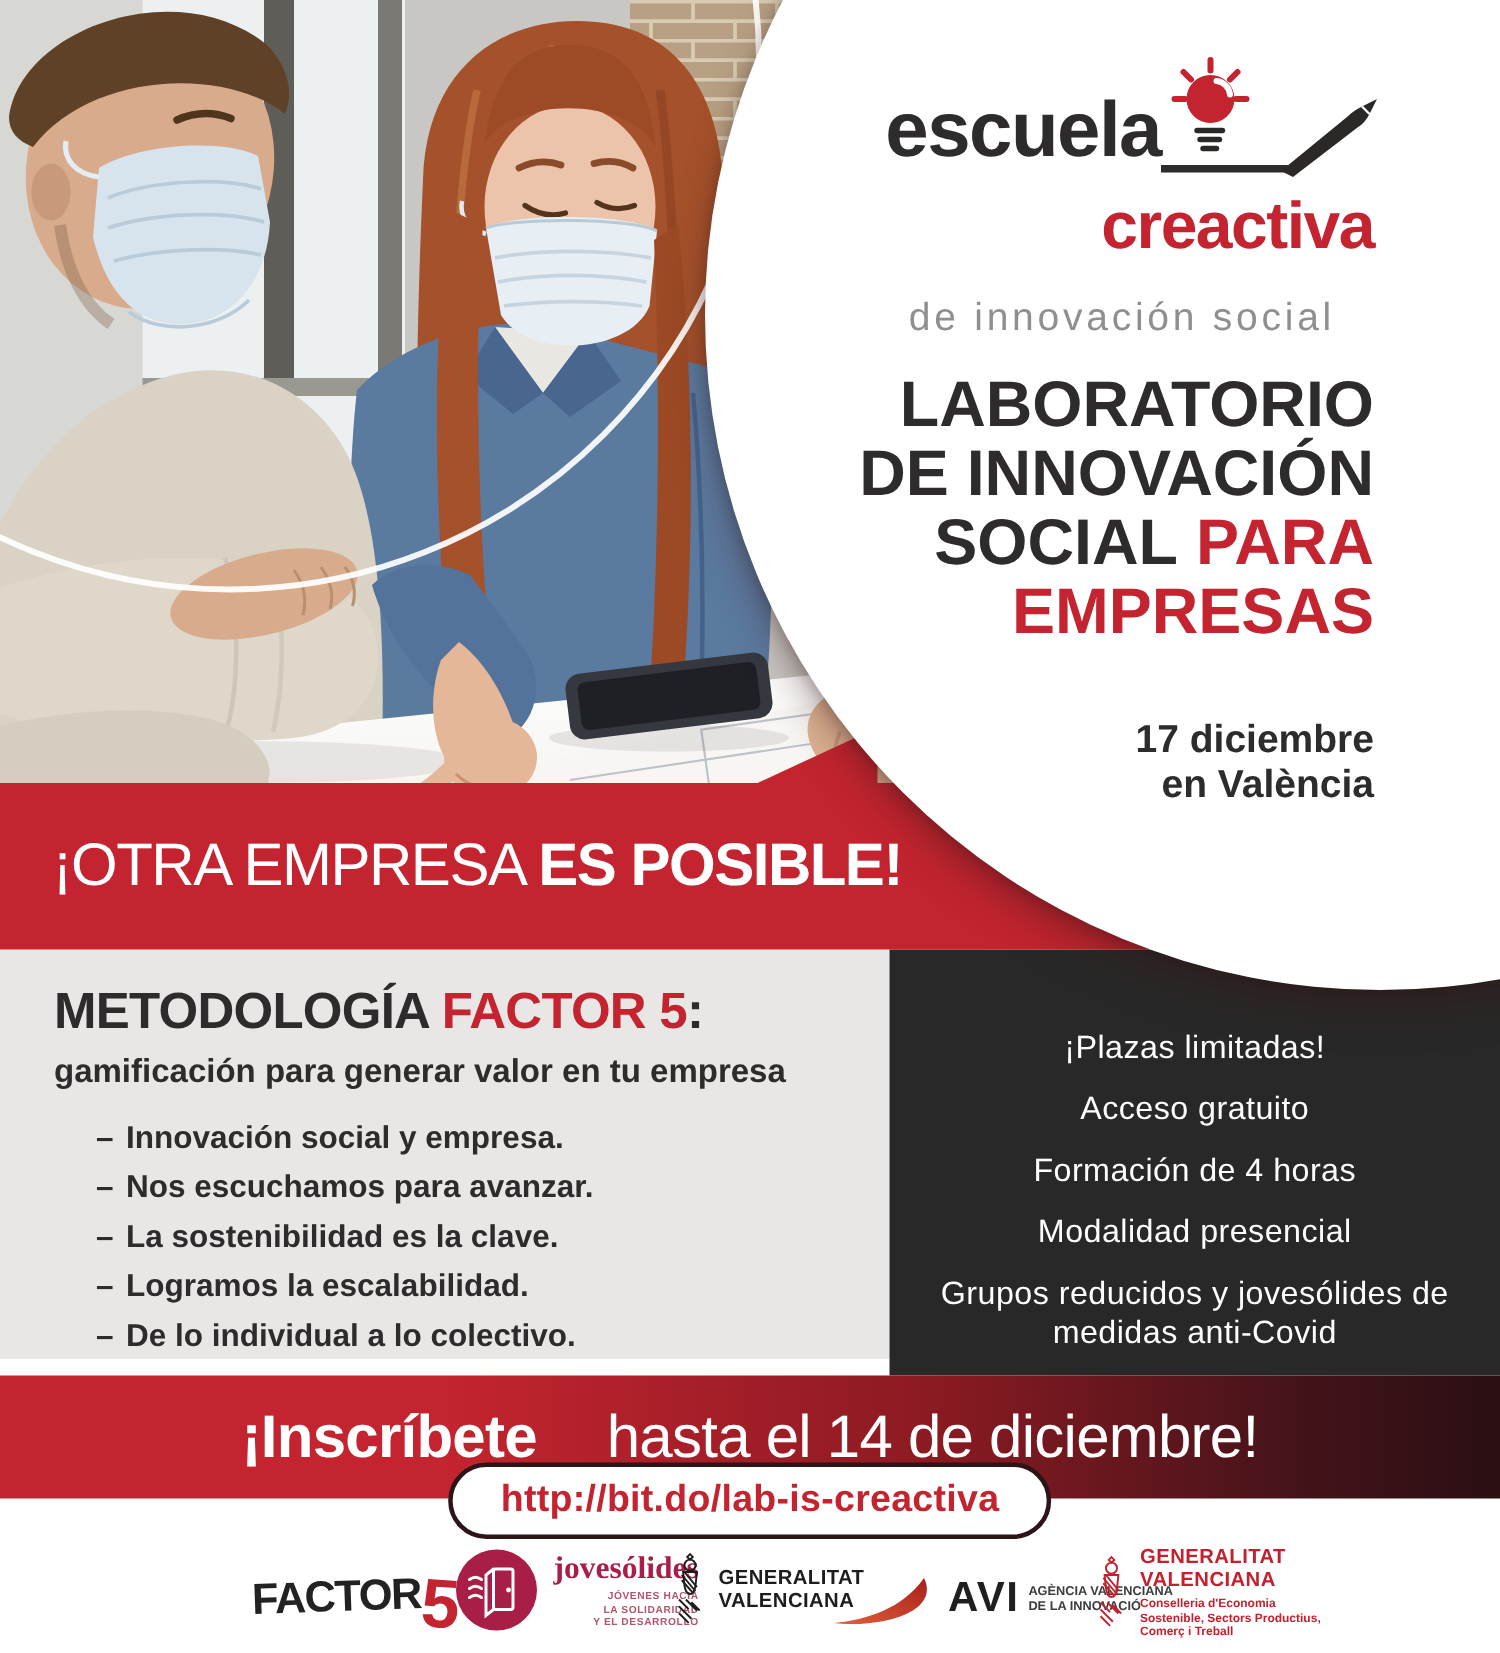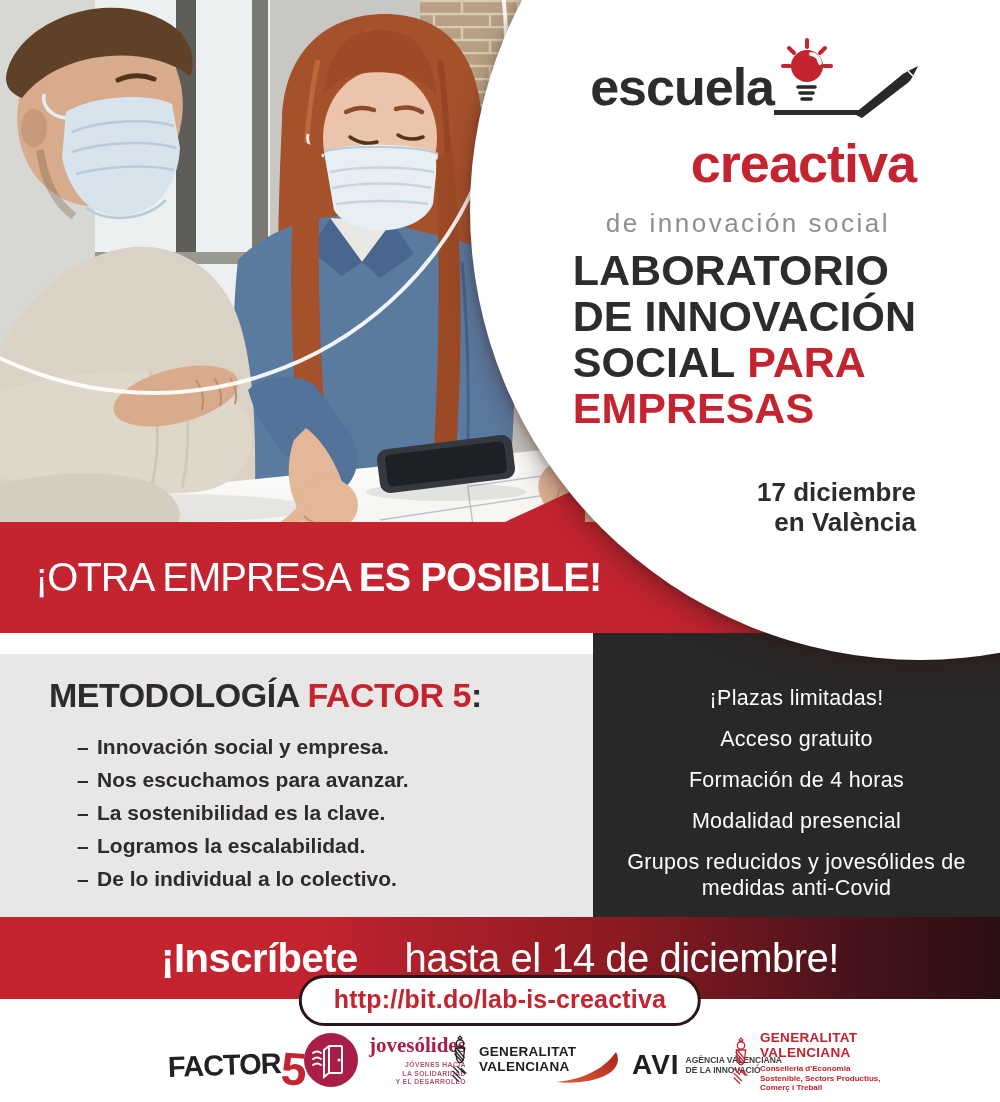--- a/index.html
+++ b/index.html
@@ -22,23 +22,22 @@
   }
   .band1 .b1a{font-weight:400;}
   .band1 .b1b{font-weight:700;}
   .wedge{
     position:absolute;left:505px;top:485px;width:0;height:0;z-index:3;
     border-bottom:37px solid var(--red,#c3242f);border-left:80px solid transparent;
   }
   
   .panel-gray{
     position:absolute;left:0;top:633px;width:593px;height:273px;z-index:2;
-    background:var(--panel-gray,#e9e7e5);box-sizing:border-box;padding:22px 10px 0 49px;
+    background:var(--panel-gray,#e9e7e5);box-sizing:border-box;padding:22px 10px 0 36px;
     color:var(--dark-text,#2d2b2b);
-    margin-top:21px;
   }
   .m-title{font-size:34px;font-weight:800;letter-spacing:-0.5px;white-space:pre;}
   .m-title .red{color:var(--red,#c3242f);}
   .m-sub{font-size:22px;font-weight:700;margin-top:7px;}
   .m-list{list-style:none;margin:15px 0 0 28px;padding:0;}
   .m-list li{font-size:21px;font-weight:700;line-height:33px;}
   .m-list .dash{display:inline-block;width:20px;}
   
   .panel-dark{
     position:absolute;left:593px;top:633px;width:407px;height:284px;z-index:2;
@@ -59,29 +58,29 @@
   .logo-row1{position:relative;height:62px;white-space:nowrap;}
   .logo-escuela{
     display:inline-block;font-size:52px;line-height:62px;font-weight:800;letter-spacing:-1px;
     color:var(--dark-text,#2b2927);vertical-align:bottom;
   }
   .logo-icons{position:relative;display:inline-block;width:142px;height:62px;vertical-align:bottom;}
   .bulb{position:absolute;left:6px;top:-18px;}
   .logo-underline{position:absolute;left:0;bottom:3px;width:86px;height:5px;background:var(--dark-text,#2b2927);}
   .pencil{position:absolute;right:-4px;bottom:0;}
   .logo-creactiva{
-    font-size:54px;line-height:58px;font-weight:800;letter-spacing:-1px;
-    color:var(--red,#c3242f);margin-top:16px;
+    font-size:44px;line-height:58px;font-weight:800;letter-spacing:-1px;
+    color:var(--red,#c3242f);margin-top:4px;
   }
   .logo-tagline{
     font-size:26px;font-weight:400;letter-spacing:2.5px;color:var(--logo-gray,#8f8f8f);
     margin-top:16px;padding-right:26px;
   }
   .heading{
-    position:absolute;top:247px;right:43px;
+    position:absolute;top:247px;right:43px;text-align:right;
     font-size:43px;line-height:46px;font-weight:800;color:var(--dark-text,#2d2b2b);
   }
   .heading .red{color:var(--red,#c3242f);}
   .heading .gap{display:inline-block;width:12px;}
   .date-block{
     position:absolute;top:477px;right:43px;text-align:right;
     font-size:26px;line-height:30px;font-weight:700;color:var(--dark-text,#2d2b2b);
   }
   
   .band2{
@@ -234,20 +233,21 @@
     </g>
   </svg>
 
   <div class="ring"></div>
   <div class="wedge"></div>
 
   <div class="band1"><span class="b1a">¡OTRA EMPRESA </span><span class="b1b">ES POSIBLE!</span></div>
 
   <div class="panel-gray">
     <div class="m-title"><span>METODOLOGÍA </span><span class="red">FACTOR 5</span><span>:</span></div>
+    <div class="m-sub">gamificación para generar valor en tu empresa</div>
     <ul class="m-list">
       <li><span class="dash">–</span><span>Innovación social y empresa.</span></li>
       <li><span class="dash">–</span><span>Nos escuchamos para avanzar.</span></li>
       <li><span class="dash">–</span><span>La sostenibilidad es la clave.</span></li>
       <li><span class="dash">–</span><span>Logramos la escalabilidad.</span></li>
       <li><span class="dash">–</span><span>De lo individual a lo colectivo.</span></li>
     </ul>
   </div>
 
   <div class="panel-dark">

